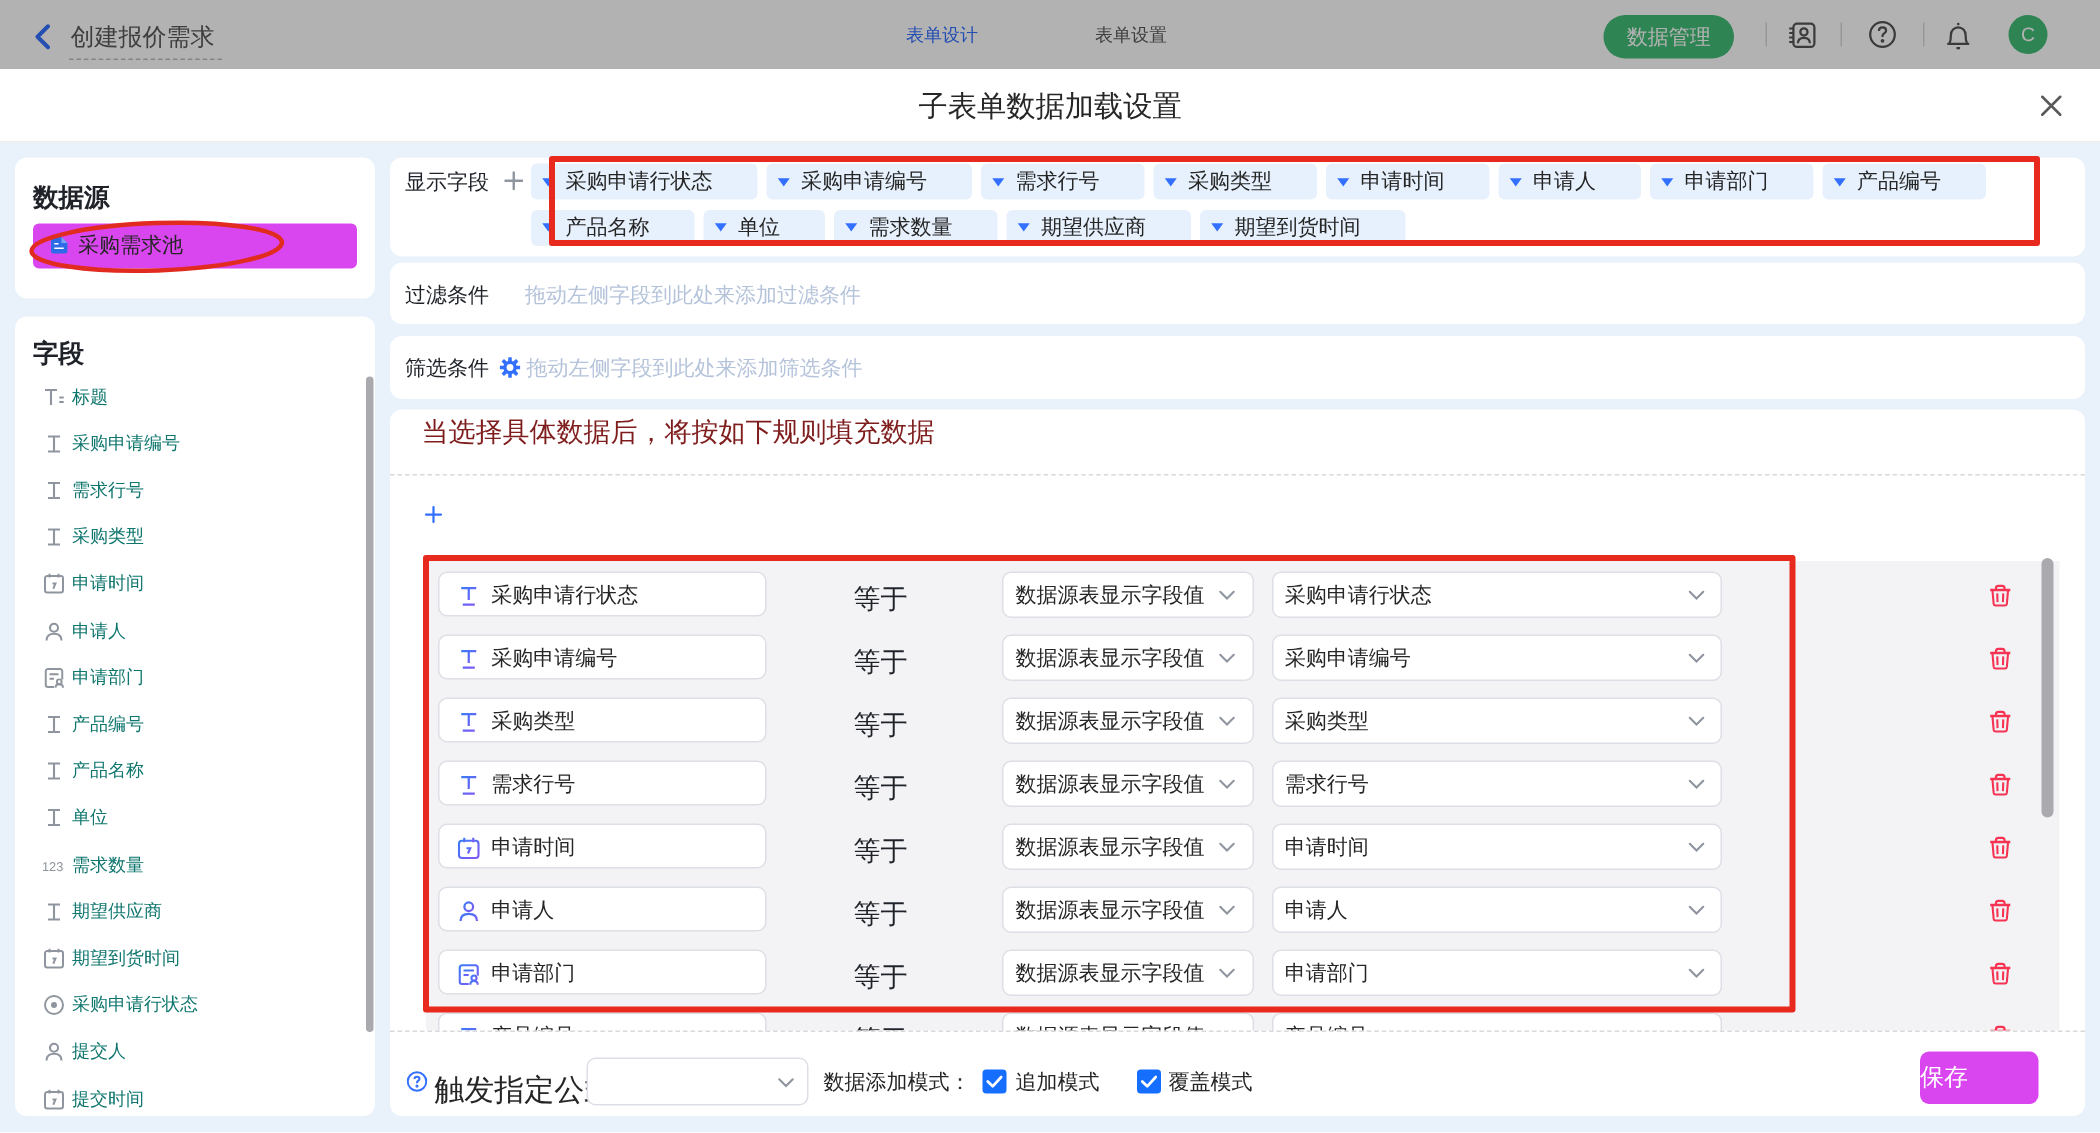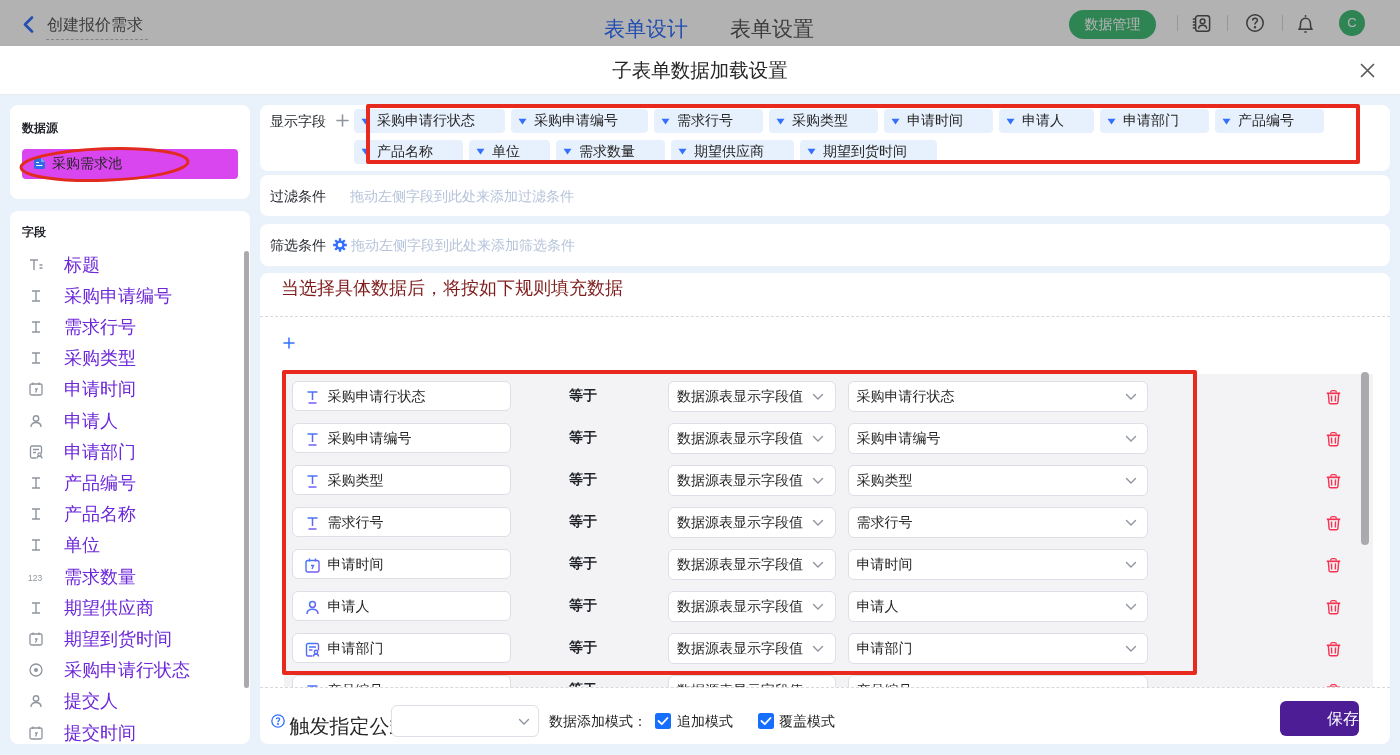--- a/index.html
+++ b/index.html
@@ -5,75 +5,75 @@
 * { margin:0; padding:0; box-sizing:border-box; }
 html,body { width:1400px; height:755px; overflow:hidden; }
 body { font-family:"Liberation Sans", sans-serif; color:#262626; font-size:14px; position:relative; background:#fff; }
 .abs { position:absolute; }
 
 
 #topbar { position:absolute; left:0; top:0; width:1400px; height:46px; background:#fff; }
 #topdim { position:absolute; left:0; top:0; width:1400px; height:46px; background:rgba(0,0,0,0.30); z-index:5; }
 .tb-title { position:absolute; left:47px; top:15px; font-size:16px; color:#595959; }
 .tb-underline { position:absolute; left:46px; top:39px; width:102px; border-bottom:1px dashed #bfbfbf; }
-.tab { position:absolute; top:15px; font-size:21px;text-align:right; }
+.tab { position:absolute; top:15px; font-size:12px;text-align:right; }
 .tab.active { color:#3370ff; }
 .tab.idle { color:#595959; }
 .pill { position:absolute; left:1069px; top:10px; width:87px; height:29px; background:#43bd78; border-radius:14.5px; color:#fff; font-size:14px; text-align:center; line-height:29px; }
 .tsep { position:absolute; top:15px; width:1px; height:16px; background:#d9d9d9; }
 .avatar { position:absolute; left:1339px; top:10px; width:26px; height:26px; border-radius:50%; background:#43bd78; color:#fff; font-size:13px; text-align:center; line-height:26px; }
 
 
 #mhead { position:absolute; left:0; top:46px; width:1400px; height:49px; background:#fff; border-bottom:1px solid #ececec; }
 #mtitle { position:absolute; left:0; top:57px; width:1400px; text-align:center; font-size:19.5px; font-weight:500; color:#262626; }
 #mbody { position:absolute; left:0; top:95px; width:1400px; height:660px; background:#e9f1fb; }
 .panel { position:absolute; background:#fff; border-radius:8px; }
 #p-src { left:10px; top:10px; width:240px; height:94px; }
 #p-fields { left:10px; top:115.5px; width:240px; height:533.5px; }
 #p-show { left:260px; top:10px; width:1130px; height:66px; }
 #p-filter { left:260px; top:79.5px; width:1130px; height:41.5px; }
 #p-sift { left:260px; top:129px; width:1130px; height:41.5px; }
 #p-main { left:260px; top:178px; width:1130px; height:471px; }
 
-.h15 { font-weight:700; font-size:12px; color:#1f2329; }
+.h15 { font-weight:700; font-size:17px; color:#1f2329; }
 .blue { color:#0f172a;margin-top:37px; }
 .srcrow { position:absolute; left:12px; top:43.5px; width:216px; height:30px; background:#d946ef; border-radius:4px; }
 .srcrow .txt { position:absolute; left:30px; top:6px; font-size:14px; }
 
 
 .fitem { position:absolute; left:0; width:240px; height:31px; }
 .fitem .ic { position:absolute; left:18px; top:50%; transform:translateY(-50%); width:16px; height:16px; }
-.fitem .tx { position:absolute; left:54px; top:50%; transform:translateY(-50%); font-size:18px; color:#6d28d9; white-space:nowrap; }
+.fitem .tx { position:absolute; left:38px; top:50%; transform:translateY(-50%); font-size:12px; color:#0f766e; white-space:nowrap; }
 .sbar { position:absolute; background:#aaaaae; border-radius:3px; }
 
 
 .chip { position:absolute; height:24px; background:#e7f1fd; border-radius:4px; display:flex; align-items:center; font-size:14px; color:#262626; }
 .chip svg { margin:0 7px 0 7px; }
 
 .rowlabel { font-size:14px; font-weight:500; color:#1f2329; }
 .ph { color:#b5c3da; font-size:14px; }
 
 
 #grayzone { position:absolute; left:24px; top:101px; width:1089px; height:313px; background:#f3f3f5; overflow:hidden; }
 .rrow { position:absolute; left:0; width:1089px; height:42px; }
 .fbox { position:absolute; left:7.5px; top:0; width:219px; height:30px; background:#fff; border:1px solid #dcdfe6; border-radius:6px; }
 .fbox .ic { position:absolute; left:11px; top:6.5px; width:17px; height:17px; }
 .fbox .tx { position:absolute; left:35px; top:6px; font-size:14px; }
-.eq { position:absolute; left:285px; top:5.5px; font-size:14px; font-weight:700; color:#1f2329; }
+.eq { position:absolute; left:285px; top:5.5px; font-size:18px; font-weight:400; color:#1f2329; }
 .sel { position:absolute; top:0; height:31px; background:#fff; border:1px solid #dcdfe6; border-radius:6px; font-size:14px; }
 .sel .tx { position:absolute; left:8px; top:6px; white-space:nowrap; }
 .sel1 { left:384px; width:168px; }
 .sel2 { left:563.5px; width:300px; }
 .chev { position:absolute; top:11px; width:12px; height:8px; }
 .trash { position:absolute; left:1041.5px; top:7.5px; width:15px; height:16px; }
 
 
 #foot { position:absolute; left:0px; top:414px; width:1130px; height:57px; border-top:1px dashed #d9d9d9; }
 .chk { position:absolute; top:25px; width:16px; height:16px; background:#166eff; border-radius:2.5px; }
-#savebtn { position:absolute; left:1020px; top:13px; width:79px; height:35px; background:#4c1d95; border-radius:6px; color:#fff; font-size:16px; text-align:right; line-height:35px; }
+#savebtn { position:absolute; left:1020px; top:13px; width:79px; height:35px; background:#d946ef; border-radius:6px; color:#fff; font-size:16px; text-align:left; line-height:35px; }
 
 
 .anno { position:absolute; z-index:9; pointer-events:none; }
 </style>
 </head>
 <body>
 <svg width="0" height="0" style="position:absolute">
     <defs>
 <linearGradient id="icg" x1="0" y1="0" x2="1" y2="1">
 <stop offset="0" stop-color="#3a7bf8"></stop>

